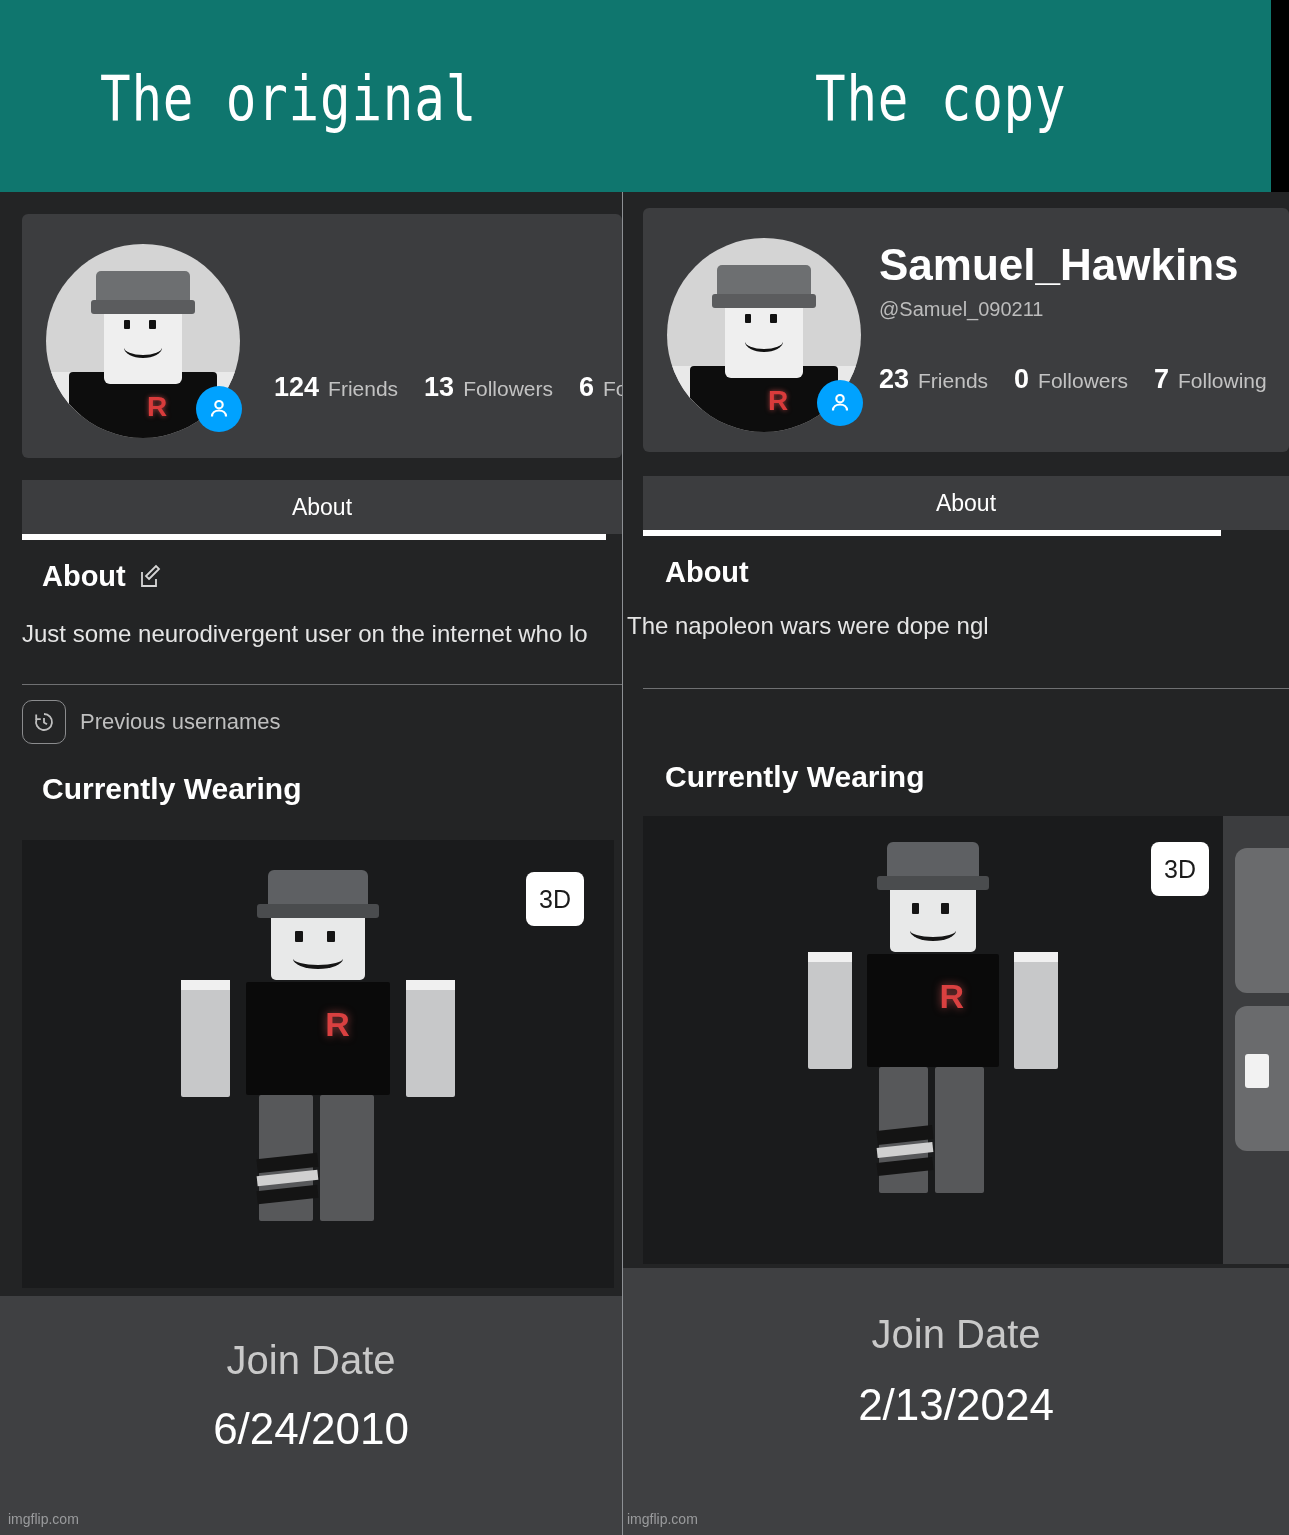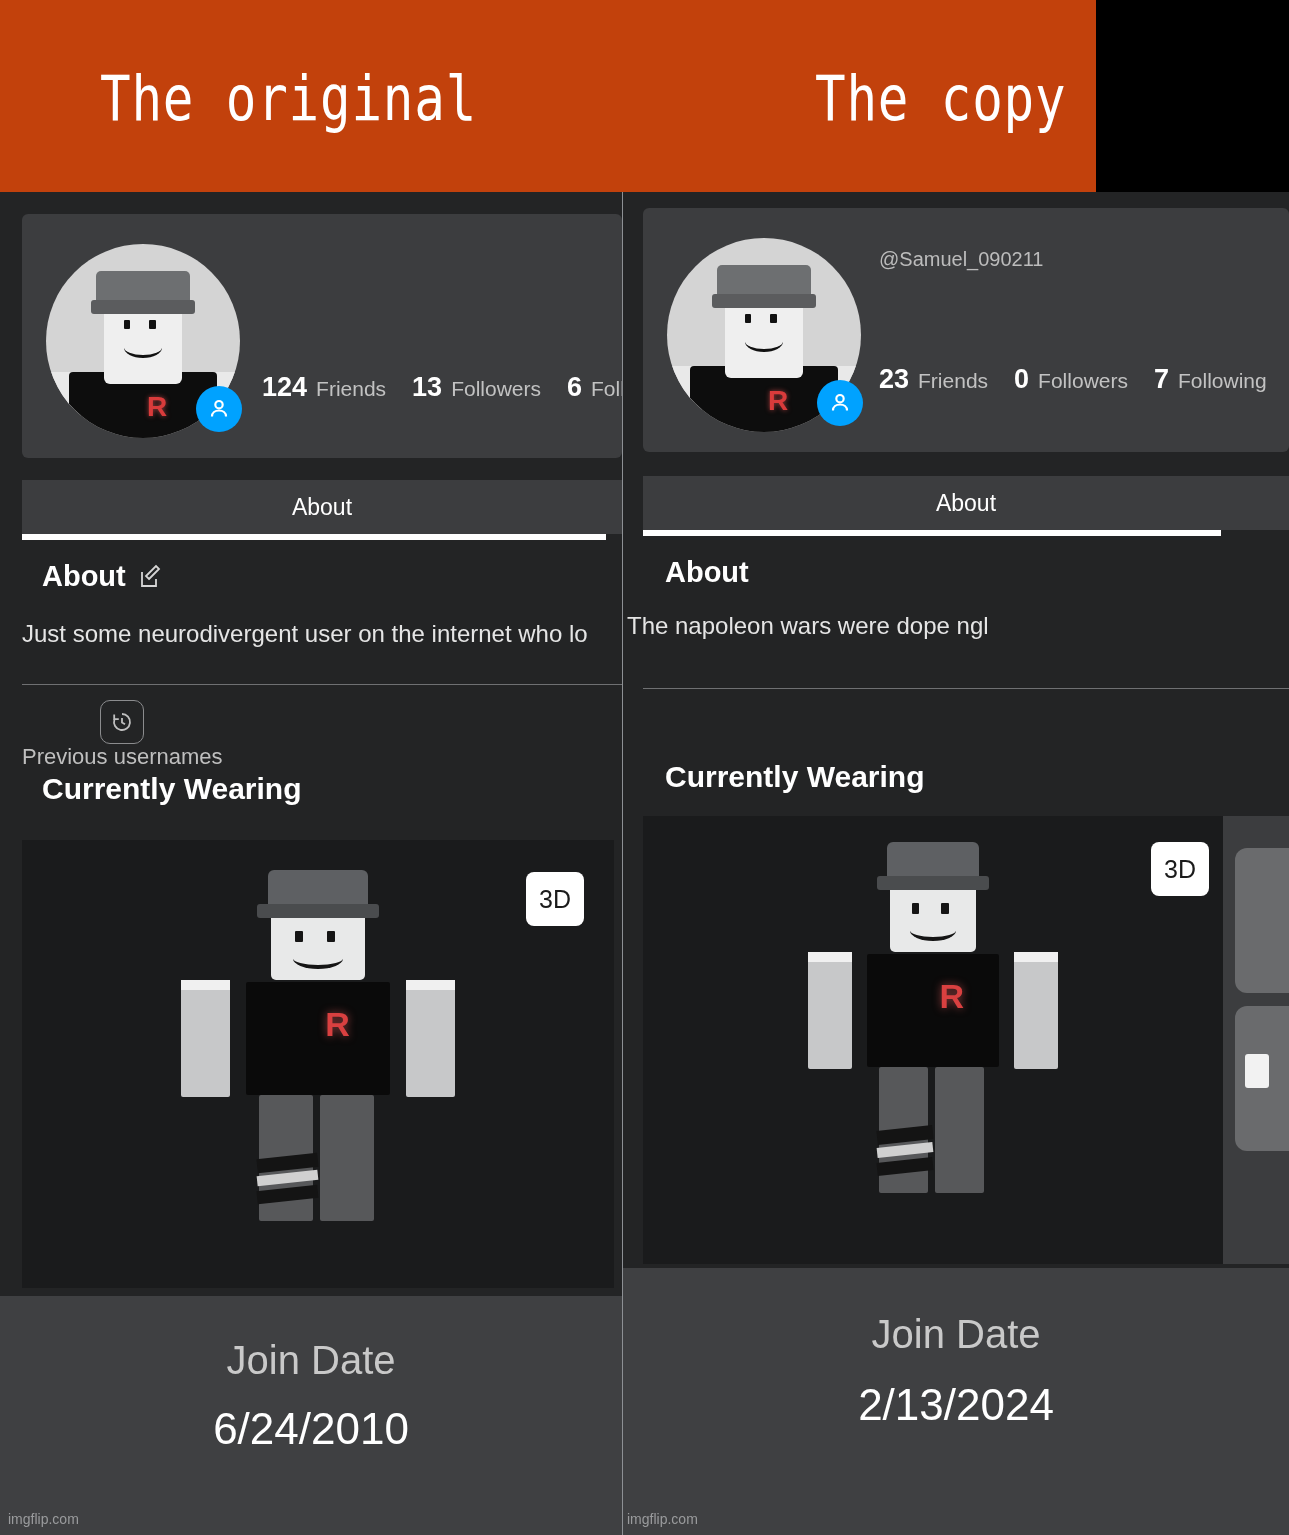--- a/index.html
+++ b/index.html
@@ -6,22 +6,22 @@
   html, body {
     width: 1289px; height: 1535px;
     background: #000;
     font-family: "Liberation Sans", sans-serif;
     overflow: hidden;
   }
   .page { position: relative; width: 1289px; height: 1535px; background:#000; }
 
   
   .caption-bar {
-    position: absolute; left:0; top:0; width:1096px; height:192px;
-    background:#c2410c;
+    position: absolute; left:0; top:0; width:1271px; height:192px;
+    background:#0f766e;
   }
   .caption {
     position:absolute; top:62px;
     color:#fff;
     font-family:"DejaVu Sans Mono", monospace;
     font-size:62px;
     font-weight:400;
     letter-spacing:1px;
     white-space:nowrap;
     transform: scaleX(0.82);
@@ -115,21 +115,21 @@
   .left  .display-name { font-size:42px; }
   .right .display-name { font-size:44px; }
 
   .premium-badge { display:inline-block; width:40px; height:40px; flex:none; }
 
   .handle { color:#bcbcbc; margin-top:8px; white-space:nowrap; }
   .left  .handle { font-size:21px; }
   .right .handle { font-size:20px; }
 
   .stats { position:absolute; display:flex; align-items:baseline; gap:26px; white-space:nowrap; }
-  .left  .stats { left:240px; top:158px; }
+  .left  .stats { left:252px; top:158px; }
   .right .stats { left:236px; top:156px; }
   .stat { display:flex; align-items:baseline; gap:9px; }
   .stat .num { color:#fff; font-weight:bold; font-size:27px; }
   .stat .lbl { color:#c2c2c2; font-size:21px; }
 
   
   .tabbar { position:absolute; background:#3c3d3f; }
   .left  .tabbar { left:22px; top:288px; width:600px; height:54px; }
   .right .tabbar { left:20px; top:284px; width:646px; height:54px; }
   .tab {
@@ -152,22 +152,22 @@
 
   .bio { position:absolute; color:#e5e5e5; white-space:nowrap; }
   .left  .bio { left:22px; top:428px; font-size:24px; }
   .right .bio { left:4px; top:420px; font-size:24px; }
 
   .hr { position:absolute; height:1px; background:#6f7072; }
   .left  .hr { left:22px; top:492px; width:600px; }
   .right .hr { left:20px; top:496px; width:646px; }
 
   .prev-usernames {
-    position:absolute; display:flex; align-items:center; 
-    color:#bfbfbf; font-size:22px; white-space:nowrap;flex-direction:column;
+    position:absolute; display:flex; align-items:center; gap:14px;
+    color:#bfbfbf; font-size:22px; white-space:nowrap;
   }
   .left .prev-usernames { left:22px; top:508px; }
   .hist-btn {
     width:44px; height:44px; border:1.5px solid #8b8c8e; border-radius:10px;
     display:flex; align-items:center; justify-content:center; flex:none;
   }
   .hist-btn svg { width:26px; height:26px; }
 
   
   .cw-head { position:absolute; color:#fff; font-weight:bold; white-space:nowrap; }
@@ -375,20 +375,23 @@
         </div>
         <div class="friend-badge">
           <svg viewBox="0 0 24 24" fill="none" stroke="#fff" stroke-width="2">
             <circle cx="12" cy="8" r="3.4"></circle>
             <path d="M5.5 19c0-3.6 3-5.6 6.5-5.6s6.5 2 6.5 5.6"></path>
           </svg>
         </div>
       </div>
 
       <div class="profile-info">
+        <div class="display-name">
+          <span>Samuel_Hawkins</span>
+        </div>
         <div class="handle">@Samuel_090211</div>
       </div>
 
       <div class="stats">
         <div class="stat">
           <span class="num">23</span>
           <span class="lbl">Friends</span>
         </div>
         <div class="stat">
           <span class="num">0</span>

